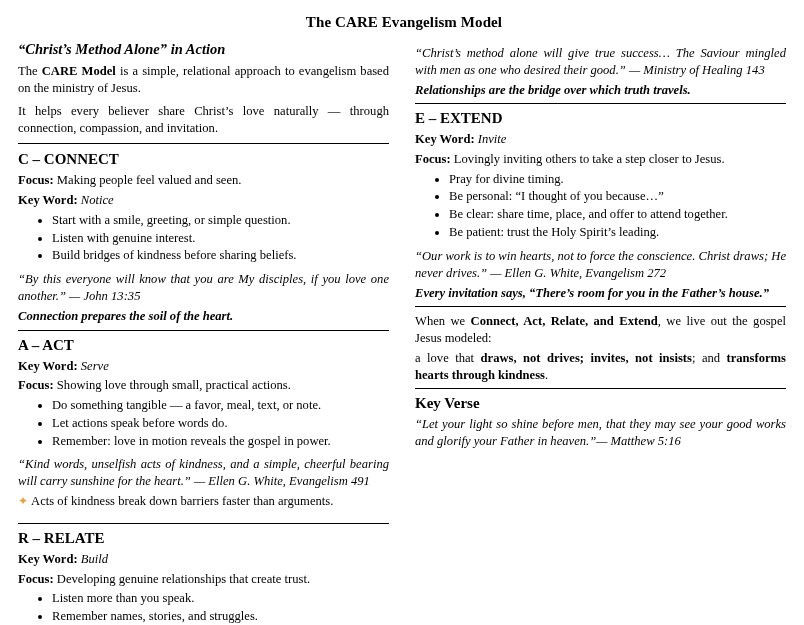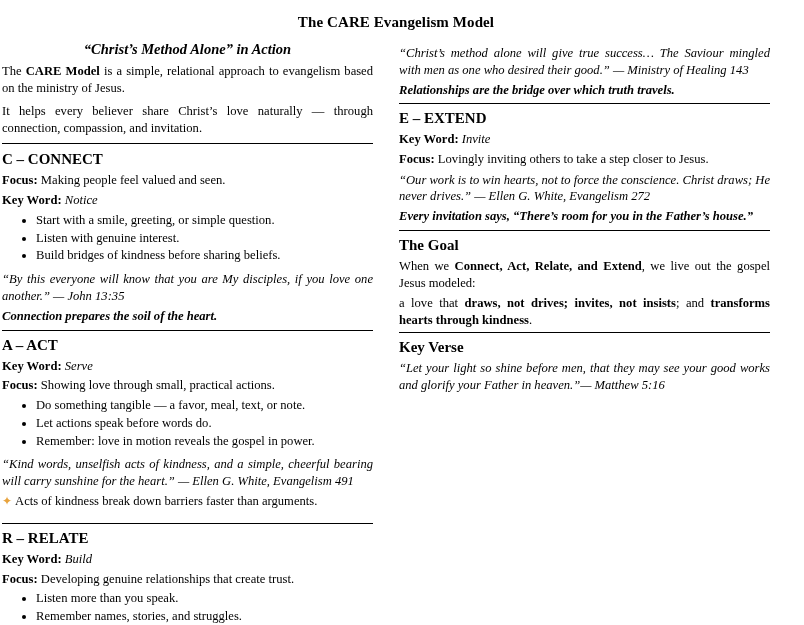--- a/index.html
+++ b/index.html
@@ -12,21 +12,21 @@
     height: 625px;
     font-family: "Liberation Serif", serif;
     color: #000000;
     overflow: hidden;
   }
   .page {
     position: relative;
     width: 804px;
     height: 461px;
     box-sizing: border-box;
-    padding: 10px 14px 0 2px;
+    padding: 10px 14px 0 18px;
   }
   .doc-title {
     text-align: center;
     font-size: 15px;
     font-weight: bold;
     margin: 4px 0 10px 0;
     letter-spacing: 0.1px;
   }
   .columns {
     display: flex;
@@ -35,21 +35,20 @@
   }
   .col {
     width: 371px;
     flex: 0 0 371px;
   }
   .section-title {
     font-size: 14.5px;
     font-weight: bold;
     font-style: italic;
     margin: 0 0 5px 0;
-    text-align: center;
   }
   h2.head {
     font-size: 15px;
     font-weight: bold;
     margin: 3px 0 4px 0;
     font-family: "Liberation Serif", serif;
   }
   p, .line {
     font-size: 12.6px;
     line-height: 1.32;
@@ -184,28 +183,33 @@
       <p class="closing">Relationships are the bridge over which truth travels.</p>
 
       <hr class="hr-thin">
 
       <h2 class="head">E – EXTEND</h2>
 
       <p class="line tight"><span class="kw-label">Key Word:</span> <span class="italic">Invite</span></p>
 
       <p class="line tight"><span class="kw-label">Focus:</span> <span>Lovingly inviting others to take a step closer to Jesus.</span></p>
 
+      <ul>
+        <li>Pray for divine timing.</li>
+        <li>Be personal: “I thought of you because…”</li>
+        <li>Be clear: share time, place, and offer to attend together.</li>
+        <li>Be patient: trust the Holy Spirit’s leading.</li>
+      </ul>
 
       <p class="quote nogap">“Our work is to win hearts, not to force the conscience. Christ draws; He never drives.” — Ellen G. White, Evangelism 272</p>
 
       <p class="closing">Every invitation says, “There’s room for you in the Father’s house.”</p>
 
       <hr class="hr-thin">
 
-      <h2 class="head">The Goal</h2>
 
 
       <p class="goal-line"><span>When we </span><span class="bold">Connect, Act, Relate, and Extend</span><span>, we live out the gospel Jesus modeled:</span></p>
 
       <p class="goal-line"><span>a love that </span><span class="bold">draws, not drives; invites, not insists</span><span>; and </span><span class="bold">transforms hearts through kindness</span><span>.</span></p>
 
       <hr class="hr-thin">
 
       <h2 class="head">Key Verse</h2>
 

